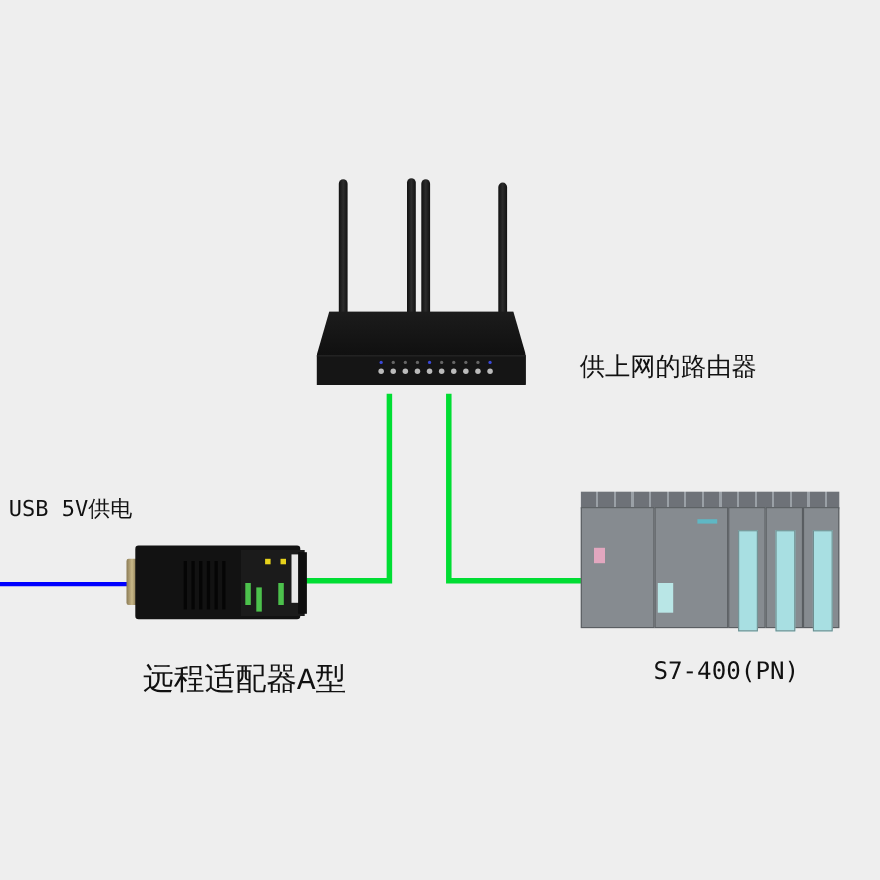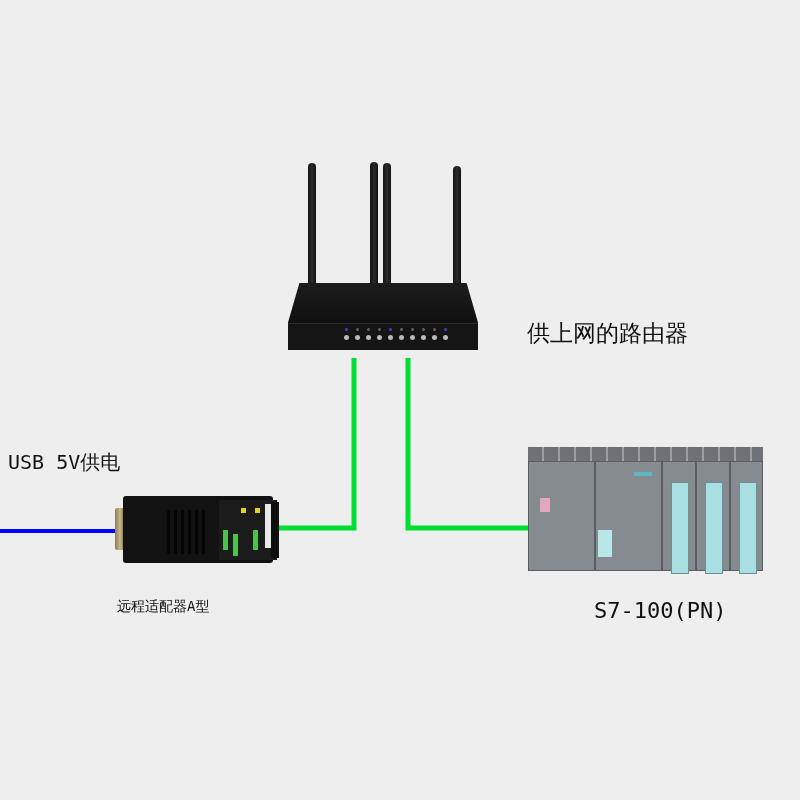--- a/index.html
+++ b/index.html
@@ -1,21 +1,21 @@
 <!DOCTYPE html>
 <html><head>
 <meta charset="utf-8">
 <style>
   html,body{margin:0;padding:0;}
   body{width:800px;height:800px;background:#eeeeee;position:relative;overflow:hidden;font-family:"DejaVu Sans","Liberation Sans",sans-serif;}
   .abs{position:absolute;}
   .label{position:absolute;color:#111;font-family:"DejaVu Sans Mono","DejaVu Sans",sans-serif;white-space:nowrap;}
   #lbl-router{left:527px;top:298px;font-size:23px;font-family:"DejaVu Sans",sans-serif;margin-top:20px;}
   #lbl-usb{left:8px;top:449px;font-size:20px;}
-  #lbl-adapter{left:117px;top:598px;font-size:14px;}
+  #lbl-adapter{left:130px;top:598px;font-size:28px;font-family:Liberation Mono, monospace;}
   #lbl-plc{left:594px;top:598px;font-size:22px;}
   svg.wires{position:absolute;left:0;top:0;}
   
   #router{left:288px;top:160px;width:190px;height:200px;}
   .antenna{position:absolute;background:linear-gradient(90deg,#111,#2c2c2c,#111);border-radius:4px 4px 2px 2px;}
   .router-body{position:absolute;left:0;top:123px;width:190px;height:66px;background:linear-gradient(180deg,#1c1c1c 0%,#111 55%,#0c0c0c 100%);clip-path:polygon(6% 0,94% 0,100% 60%,100% 100%,0 100%,0 60%);}
   .router-front{position:absolute;left:0;top:163px;width:190px;height:26px;background:#151515;border-top:1px solid #2a2a2a;}
   .led-row{position:absolute;left:55px;top:168px;display:flex;gap:4px;}
   .led{width:7px;height:14px;position:relative;}
   .led::before{content:"";position:absolute;left:2px;top:0;width:3px;height:3px;border-radius:50%;background:#666;}
@@ -107,13 +107,13 @@
       <div class="io-win" style="left:8px;"></div>
     </div>
   <div class="mod" style="left:202px;width:33px;">
       <div class="io-win" style="left:8px;"></div>
     </div>
 </div>
 
 <div id="lbl-router" class="label">供上网的路由器</div>
 <div id="lbl-usb" class="label">USB 5V供电</div>
 <div id="lbl-adapter" class="label">远程适配器A型</div>
-<div id="lbl-plc" class="label">S7-100(PN)</div>
+<div id="lbl-plc" class="label">S7-400(PN)</div>
 
 </body></html>

